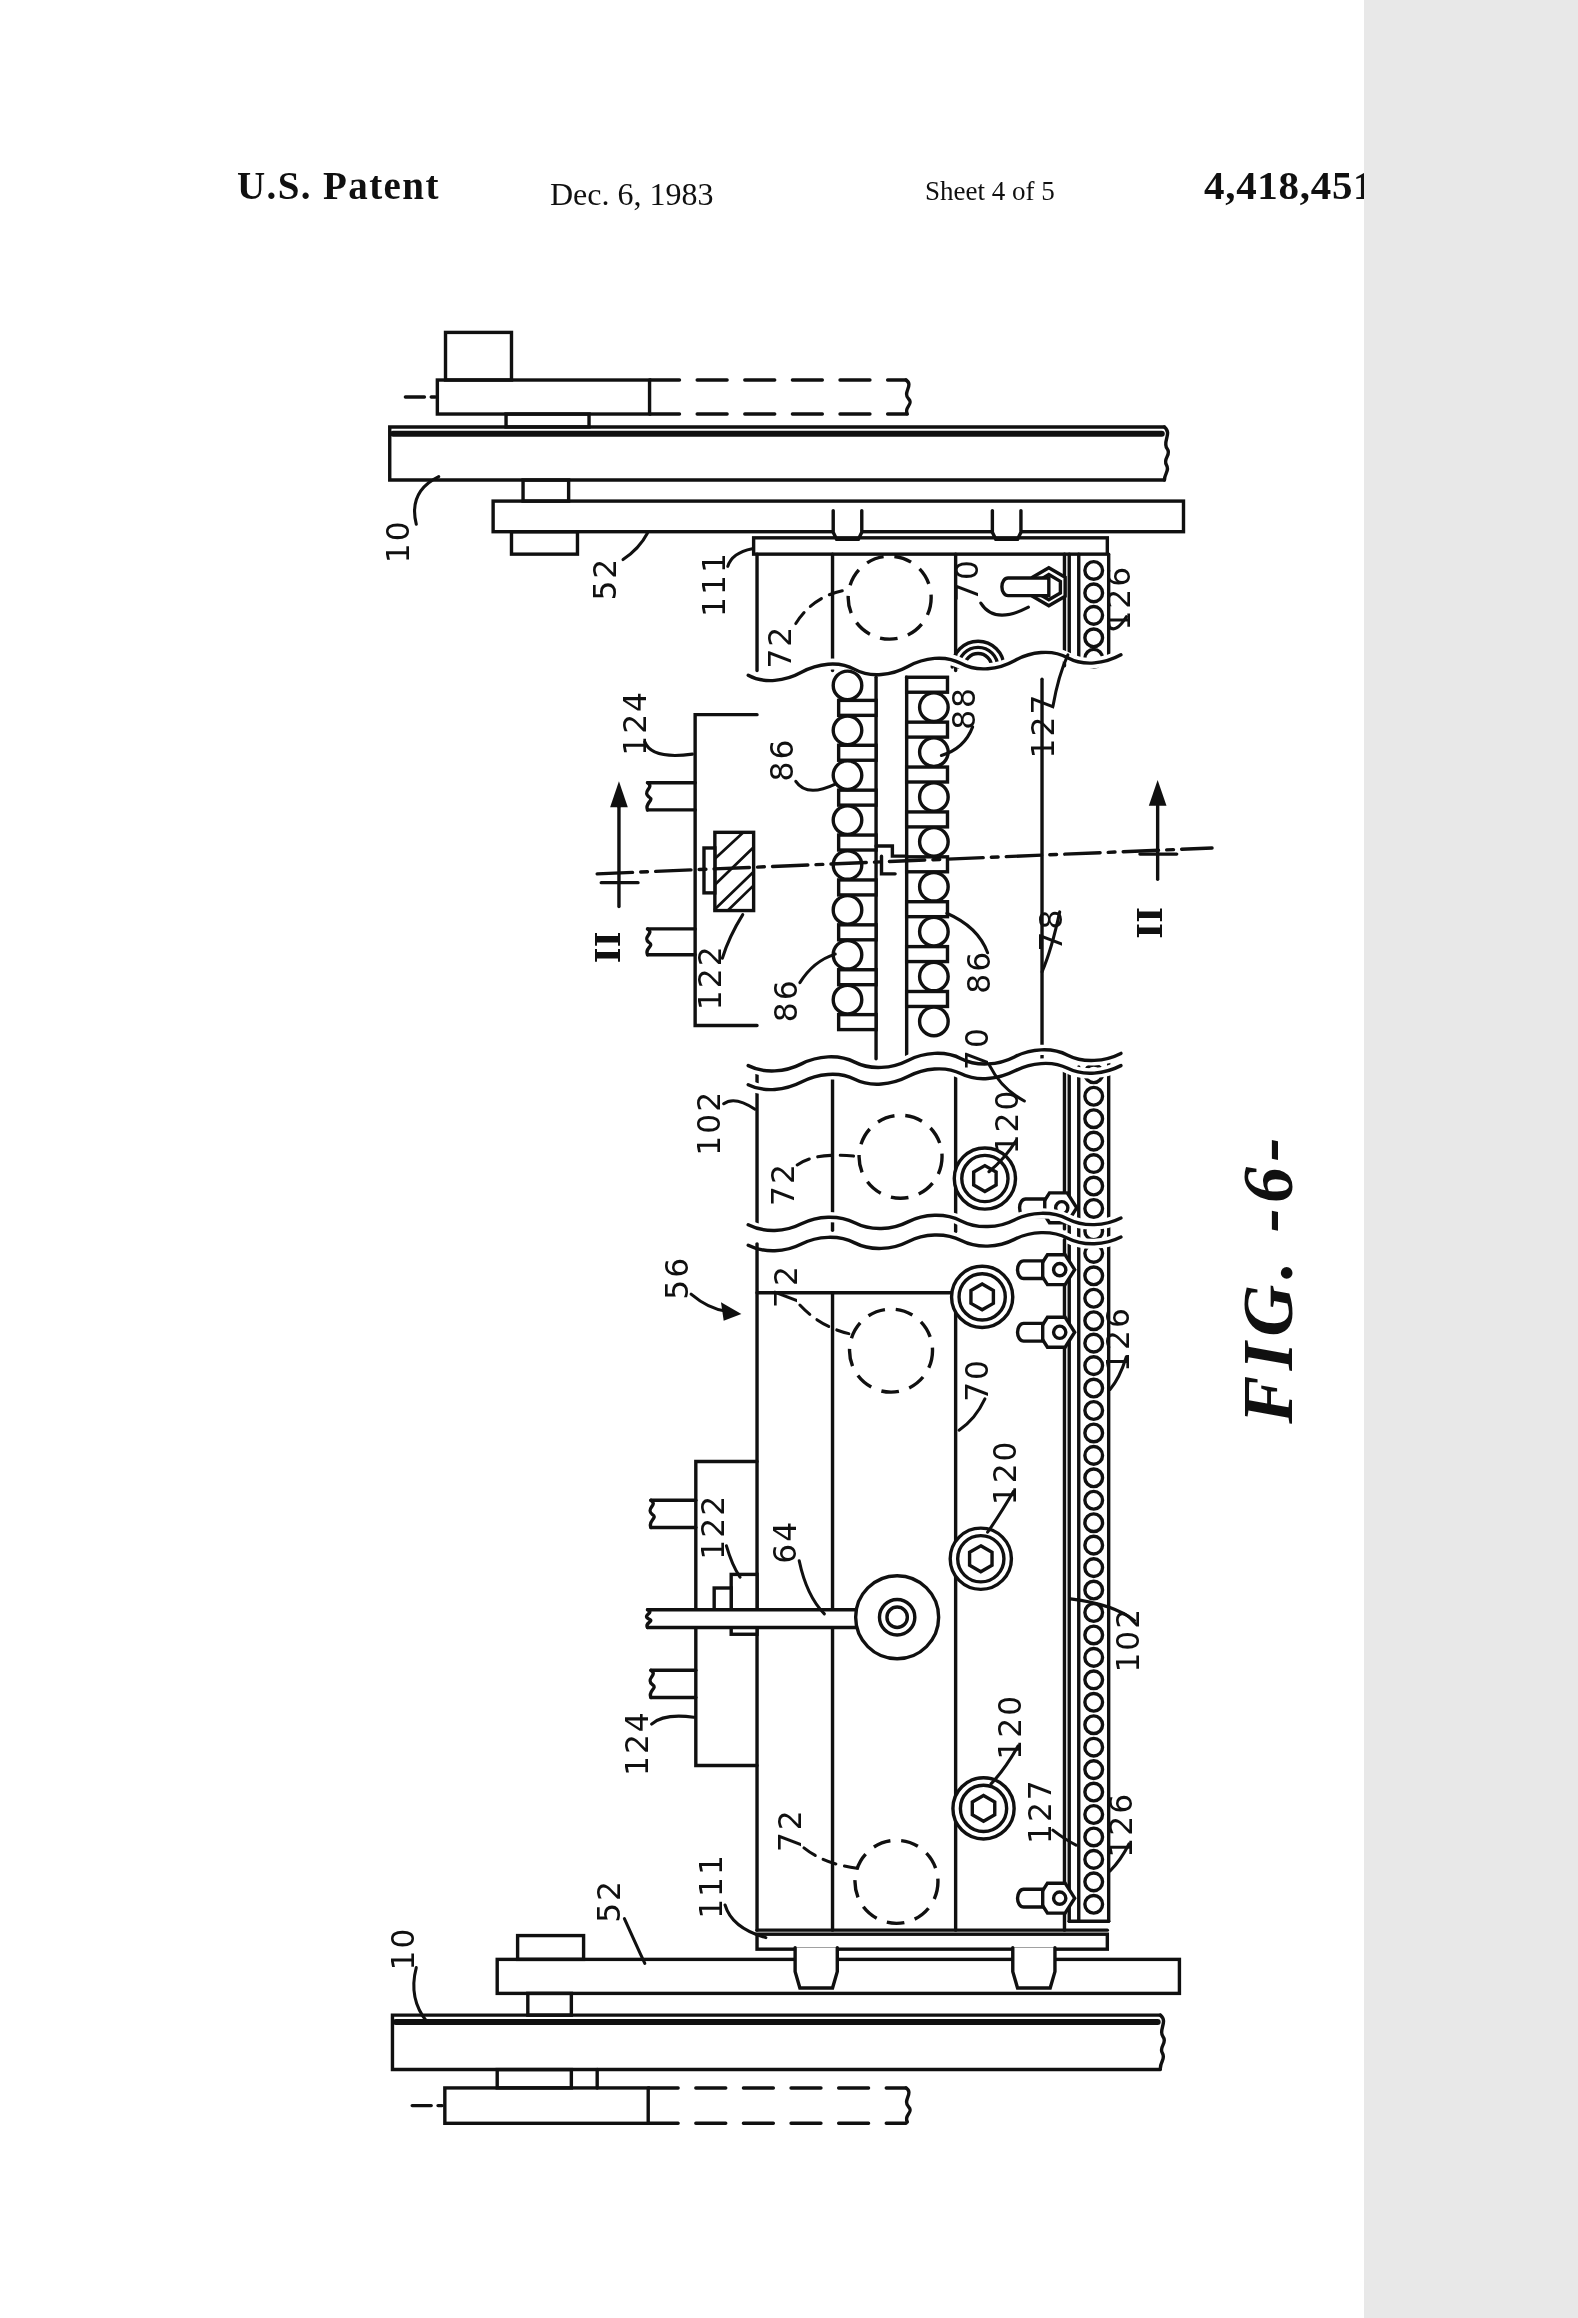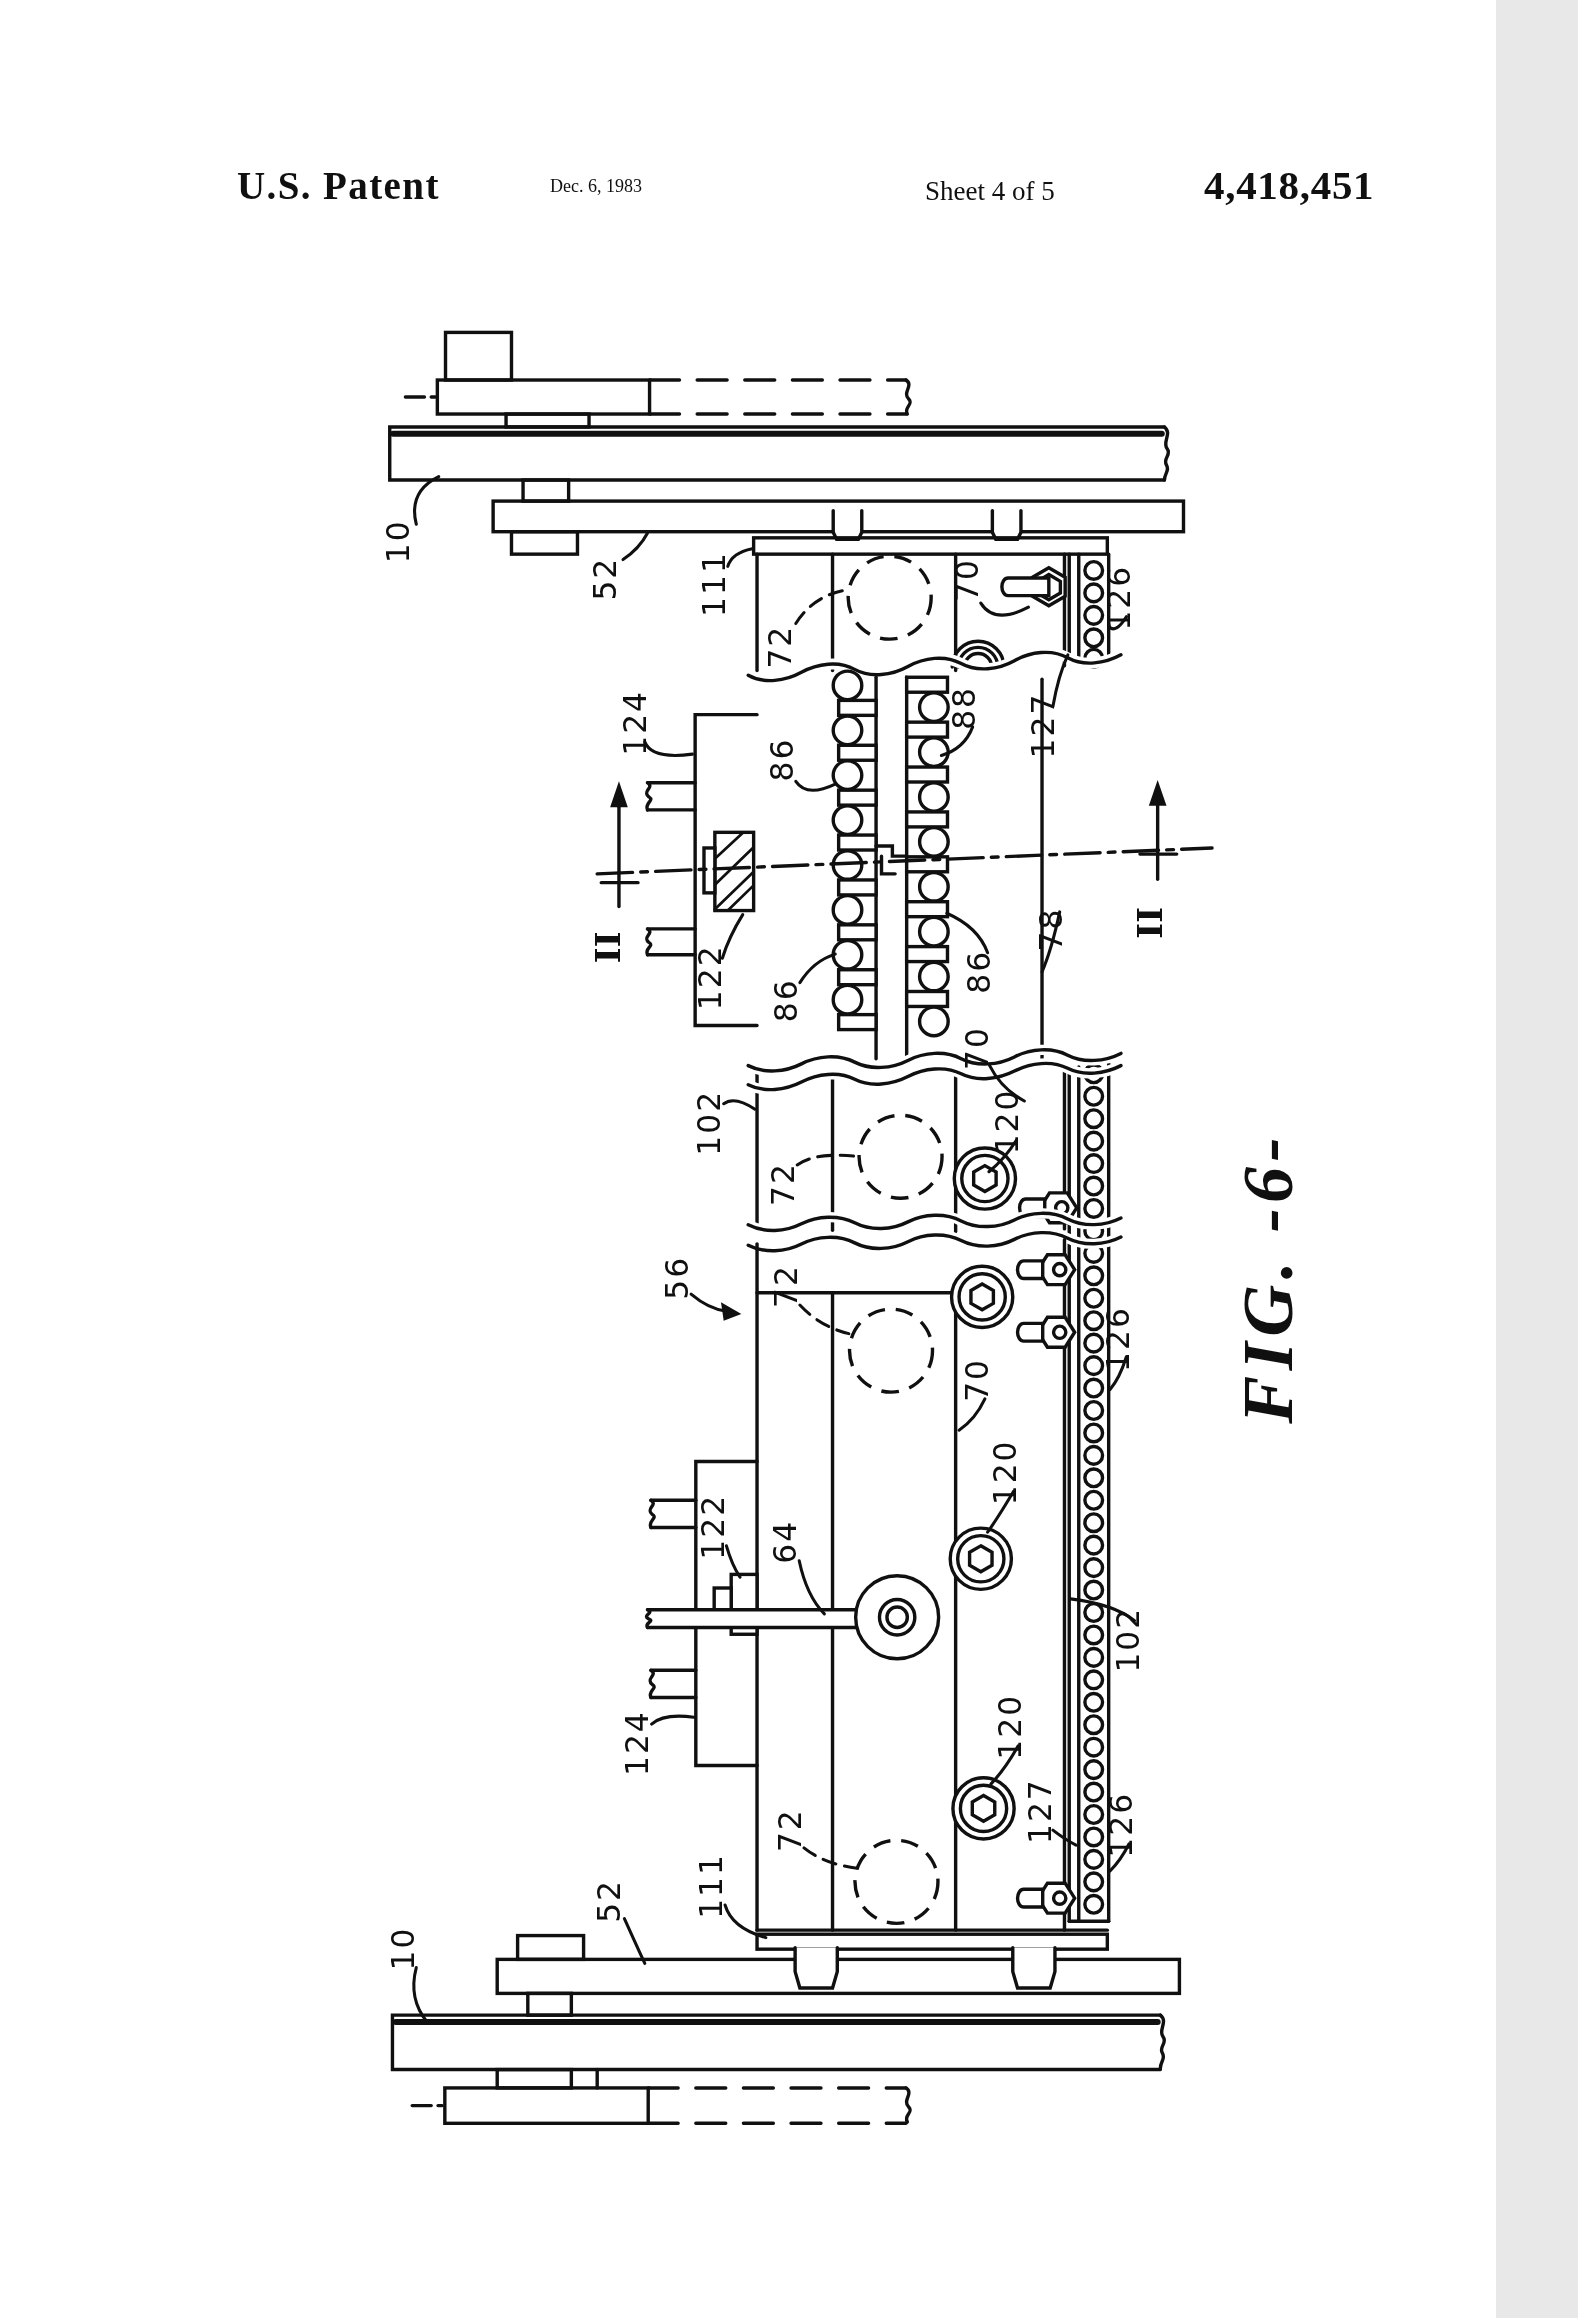--- a/index.html
+++ b/index.html
@@ -1,22 +1,22 @@
 <!DOCTYPE html>
 <html style="font-size:11px"><head>
 <meta charset="utf-8">
 <style>
   html,body{margin:0;padding:0;background:#e8e8e8;}
   #page{
-    position:relative;width:1496px;height:2319px;background:#ffffff;
+    position:relative;width:1364px;height:2319px;background:#ffffff;
     font-family:"Liberation Serif", serif;color:#101010;overflow:hidden;
   }
   .hdr{position:absolute;white-space:nowrap;}
   #hdr-title{left:237px;top:163px;font-size:39px;font-weight:bold;letter-spacing:1.4px;}
-  #hdr-date{left:550px;top:176px;font-size:18px;}
+  #hdr-date{left:550px;top:176px;font-size:32px;}
   #hdr-sheet{left:925px;top:176px;font-size:27px;}
   #hdr-number{left:1204px;top:161px;font-size:41px;font-weight:600;letter-spacing:0.7px;}
   #art{position:absolute;left:0;top:0;}
   svg text.ref{
     font-family:"DejaVu Sans", sans-serif;font-size:46px;fill:#101010;
     letter-spacing:3px;
   }
   svg text.sect{
     font-family:"DejaVu Serif", serif;font-size:50px;font-weight:bold;fill:#101010;
   }

